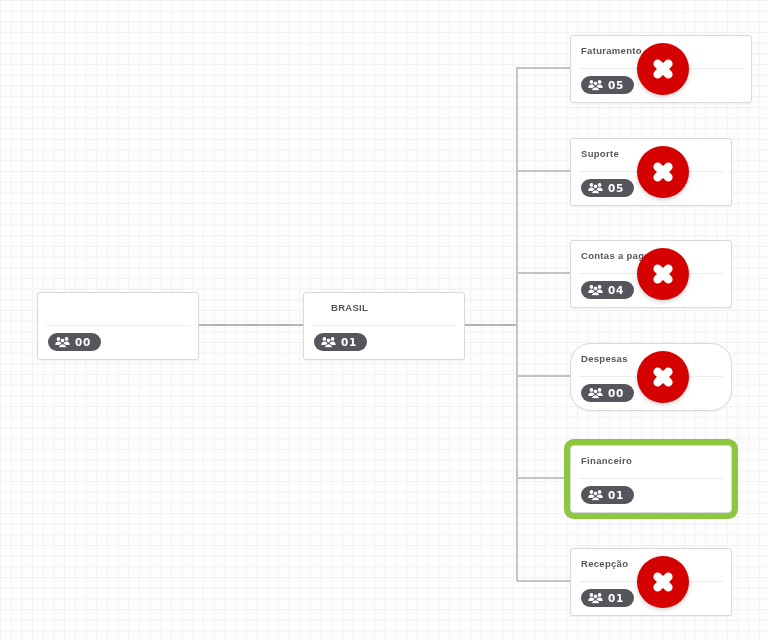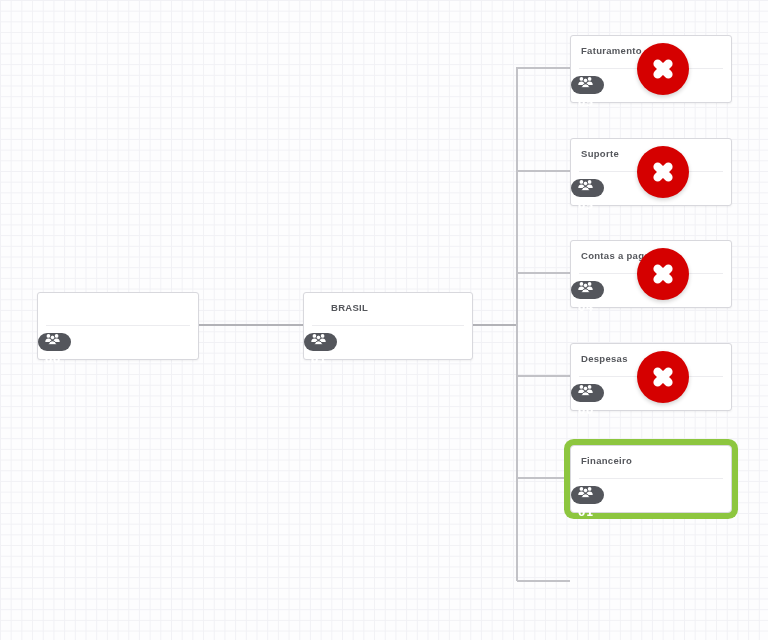--- a/index.html
+++ b/index.html
@@ -27,23 +27,23 @@
   }
   .node.selected{box-shadow:0 0 0 6px #8dc63f;border-radius:4px;}
   .node .title{
     position:absolute;top:9px;left:10px;
     font-size:9.5px;font-weight:700;color:#55575c;letter-spacing:.3px;
     white-space:nowrap;
   }
   .node.brasil .title{left:27px;}
   .node .divider{position:absolute;top:32px;left:8px;right:8px;height:1px;background:#ececef;}
   .badge{
-    position:absolute;left:0;top:40px;height:18px;
+    position:absolute;left:10px;top:40px;height:18px;
     display:inline-flex;align-items:center;gap:5px;
-    background:#54565c;border-radius:10px;padding:0 10px 0 7px;flex-direction:column;
+    background:#54565c;border-radius:10px;padding:0 10px 0 7px;
   }
   .badge .count{
     color:#fff;font-size:10.5px;font-weight:700;letter-spacing:.6px;
     font-family:"DejaVu Sans",sans-serif;line-height:18px;
   }
   .badge .icon{display:flex;align-items:center;}
   .delete-btn{
     position:absolute;left:66px;top:7px;width:52px;height:52px;
     border-radius:50%;background:#d50000;border:none;padding:0;
     display:flex;align-items:center;justify-content:center;cursor:pointer;
@@ -77,39 +77,39 @@
             <circle cx="18.5" cy="4.5" r="3" fill="#fff"></circle>
             <path d="M13.5 13.5c0-3 2.2-5 5-5s5 2 5 5v.8h-10z" fill="#fff"></path>
             <circle cx="12" cy="7" r="3.6" fill="#fff" stroke="#54565c" stroke-width="1.4"></circle>
             <path d="M5.8 18.5c0-3.4 2.8-6 6.2-6s6.2 2.6 6.2 6z" fill="#fff" stroke="#54565c" stroke-width="1.4"></path>
           </svg>
       </span>
       <span class="count">00</span>
     </div>
   </div>
 
-  <div class="node brasil" style="left:303px;top:292px;padding-left:8px;">
+  <div class="node brasil" style="left:303px;top:292px;">
     <span class="title">BRASIL</span>
     <div class="divider"></div>
     <div class="badge">
       <span class="icon">
         <svg width="15" height="12" viewBox="0 0 24 19">
             <circle cx="5.5" cy="4.5" r="3" fill="#fff"></circle>
             <path d="M0.5 13.5c0-3 2.2-5 5-5s5 2 5 5v.8h-10z" fill="#fff"></path>
             <circle cx="18.5" cy="4.5" r="3" fill="#fff"></circle>
             <path d="M13.5 13.5c0-3 2.2-5 5-5s5 2 5 5v.8h-10z" fill="#fff"></path>
             <circle cx="12" cy="7" r="3.6" fill="#fff" stroke="#54565c" stroke-width="1.4"></circle>
             <path d="M5.8 18.5c0-3.4 2.8-6 6.2-6s6.2 2.6 6.2 6z" fill="#fff" stroke="#54565c" stroke-width="1.4"></path>
           </svg>
       </span>
       <span class="count">01</span>
     </div>
   </div>
 
-  <div class="node" style="left:570px;top:35px;">
+  <div class="node" style="left:570px;top:35px;padding-left:20px;">
     <span class="title">Faturamento</span>
     <div class="divider"></div>
     <div class="badge">
       <span class="icon">
         <svg width="15" height="12" viewBox="0 0 24 19">
             <circle cx="5.5" cy="4.5" r="3" fill="#fff"></circle>
             <path d="M0.5 13.5c0-3 2.2-5 5-5s5 2 5 5v.8h-10z" fill="#fff"></path>
             <circle cx="18.5" cy="4.5" r="3" fill="#fff"></circle>
             <path d="M13.5 13.5c0-3 2.2-5 5-5s5 2 5 5v.8h-10z" fill="#fff"></path>
             <circle cx="12" cy="7" r="3.6" fill="#fff" stroke="#54565c" stroke-width="1.4"></circle>
@@ -170,21 +170,21 @@
     </div>
     <button class="delete-btn">
       <span class="x-wrap">
         <svg width="32" height="32" viewBox="0 0 30 30">
             <path d="M10 10 L20 20 M20 10 L10 20" stroke="#fff" stroke-width="8" stroke-linecap="round"></path>
           </svg>
       </span>
     </button>
   </div>
 
-  <div class="node" style="left:570px;top:343px;">
+  <div class="node" style="left:570px;top:343px;border-radius:21px;">
     <span class="title">Despesas</span>
     <div class="divider"></div>
     <div class="badge">
       <span class="icon">
         <svg width="15" height="12" viewBox="0 0 24 19">
             <circle cx="5.5" cy="4.5" r="3" fill="#fff"></circle>
             <path d="M0.5 13.5c0-3 2.2-5 5-5s5 2 5 5v.8h-10z" fill="#fff"></path>
             <circle cx="18.5" cy="4.5" r="3" fill="#fff"></circle>
             <path d="M13.5 13.5c0-3 2.2-5 5-5s5 2 5 5v.8h-10z" fill="#fff"></path>
             <circle cx="12" cy="7" r="3.6" fill="#fff" stroke="#54565c" stroke-width="1.4"></circle>
@@ -213,14 +213,38 @@
             <circle cx="18.5" cy="4.5" r="3" fill="#fff"></circle>
             <path d="M13.5 13.5c0-3 2.2-5 5-5s5 2 5 5v.8h-10z" fill="#fff"></path>
             <circle cx="12" cy="7" r="3.6" fill="#fff" stroke="#54565c" stroke-width="1.4"></circle>
             <path d="M5.8 18.5c0-3.4 2.8-6 6.2-6s6.2 2.6 6.2 6z" fill="#fff" stroke="#54565c" stroke-width="1.4"></path>
           </svg>
       </span>
       <span class="count">01</span>
     </div>
   </div>
 
+  <div class="node" style="left:570px;top:548px;">
+    <span class="title">Recepção</span>
+    <div class="divider"></div>
+    <div class="badge">
+      <span class="icon">
+        <svg width="15" height="12" viewBox="0 0 24 19">
+            <circle cx="5.5" cy="4.5" r="3" fill="#fff"></circle>
+            <path d="M0.5 13.5c0-3 2.2-5 5-5s5 2 5 5v.8h-10z" fill="#fff"></path>
+            <circle cx="18.5" cy="4.5" r="3" fill="#fff"></circle>
+            <path d="M13.5 13.5c0-3 2.2-5 5-5s5 2 5 5v.8h-10z" fill="#fff"></path>
+            <circle cx="12" cy="7" r="3.6" fill="#fff" stroke="#54565c" stroke-width="1.4"></circle>
+            <path d="M5.8 18.5c0-3.4 2.8-6 6.2-6s6.2 2.6 6.2 6z" fill="#fff" stroke="#54565c" stroke-width="1.4"></path>
+          </svg>
+      </span>
+      <span class="count">01</span>
+    </div>
+    <button class="delete-btn">
+      <span class="x-wrap">
+        <svg width="32" height="32" viewBox="0 0 30 30">
+            <path d="M10 10 L20 20 M20 10 L10 20" stroke="#fff" stroke-width="8" stroke-linecap="round"></path>
+          </svg>
+      </span>
+    </button>
+  </div>
 
 </div>
 
 </body></html>

